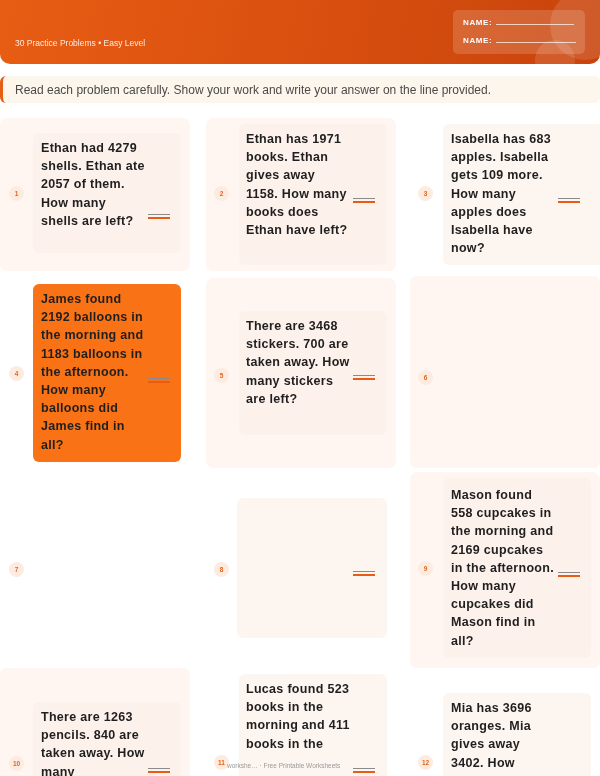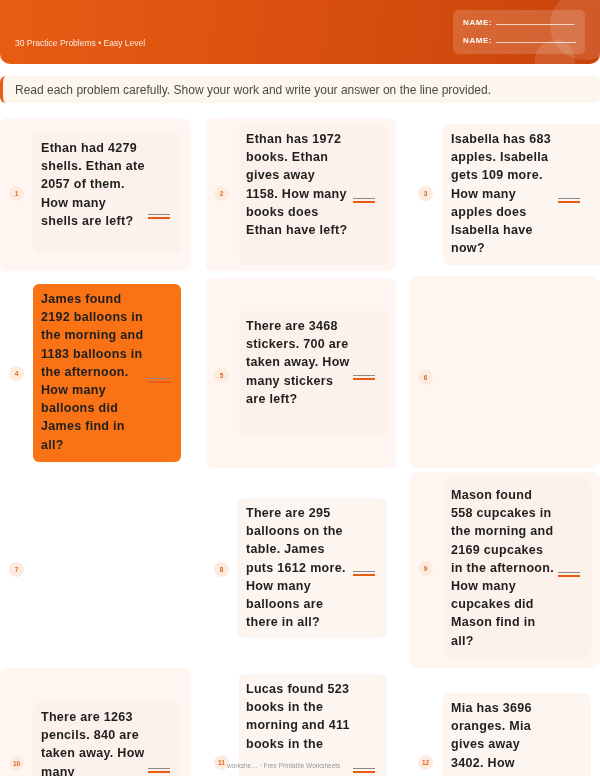--- a/index.html
+++ b/index.html
@@ -73,21 +73,21 @@
     <div class="ans" style="left:115px;top:81px">
         <div class="l1"></div>
         <div class="l2"></div>
       </div>
   </div>
 </div>
 
 <div class="card" style="left:206px;top:118px;width:190px;height:153px">
   <div class="num" style="left:8px;top:68px">2</div>
   <div class="inner" style="left:33px;top:6px;width:148px;height:141px">
-    <div class="ptext" style="left:7px;top:6px;width:104px">Ethan has 1972 books. Ethan gives away 1158. How many books does Ethan have left?</div>
+    <div class="ptext" style="left:7px;top:6px;width:104px">Ethan has 1971 books. Ethan gives away 1158. How many books does Ethan have left?</div>
     <div class="ans" style="left:114px;top:74px">
         <div class="l1"></div>
         <div class="l2"></div>
       </div>
   </div>
 </div>
 
 <div class="card" style="left:412px;top:118px;width:188px;height:153px;background:#ffffff">
   <div class="num" style="left:6px;top:68px">3</div>
   <div class="inner" style="left:31px;top:6px;width:180px;height:141px;background:#fdf5f0">
@@ -125,21 +125,20 @@
   <div class="num" style="left:8px;top:94px">6</div>
 </div>
 
 <div class="card" style="left:0;top:478px;width:190px;height:190px;background:#ffffff">
   <div class="num" style="left:9px;top:84px">7</div>
 </div>
 
 <div class="card" style="left:206px;top:478px;width:190px;height:190px;background:#ffffff">
   <div class="num" style="left:8px;top:84px">8</div>
   <div class="inner" style="left:31px;top:20px;width:150px;height:140px;background:#fdf5f0">
-    <div class="ptext" style="left:9px;top:6px;width:106px">There are 295 balloons on the table. James puts 1612 more. How many balloons are there in all?</div>
     <div class="ans" style="left:116px;top:73px">
         <div class="l1"></div>
         <div class="l2"></div>
       </div>
   </div>
 </div>
 
 <div class="card" style="left:410px;top:472px;width:190px;height:196px">
   <div class="num" style="left:8px;top:89px">9</div>
   <div class="inner" style="left:33px;top:6px;width:148px;height:180px">

